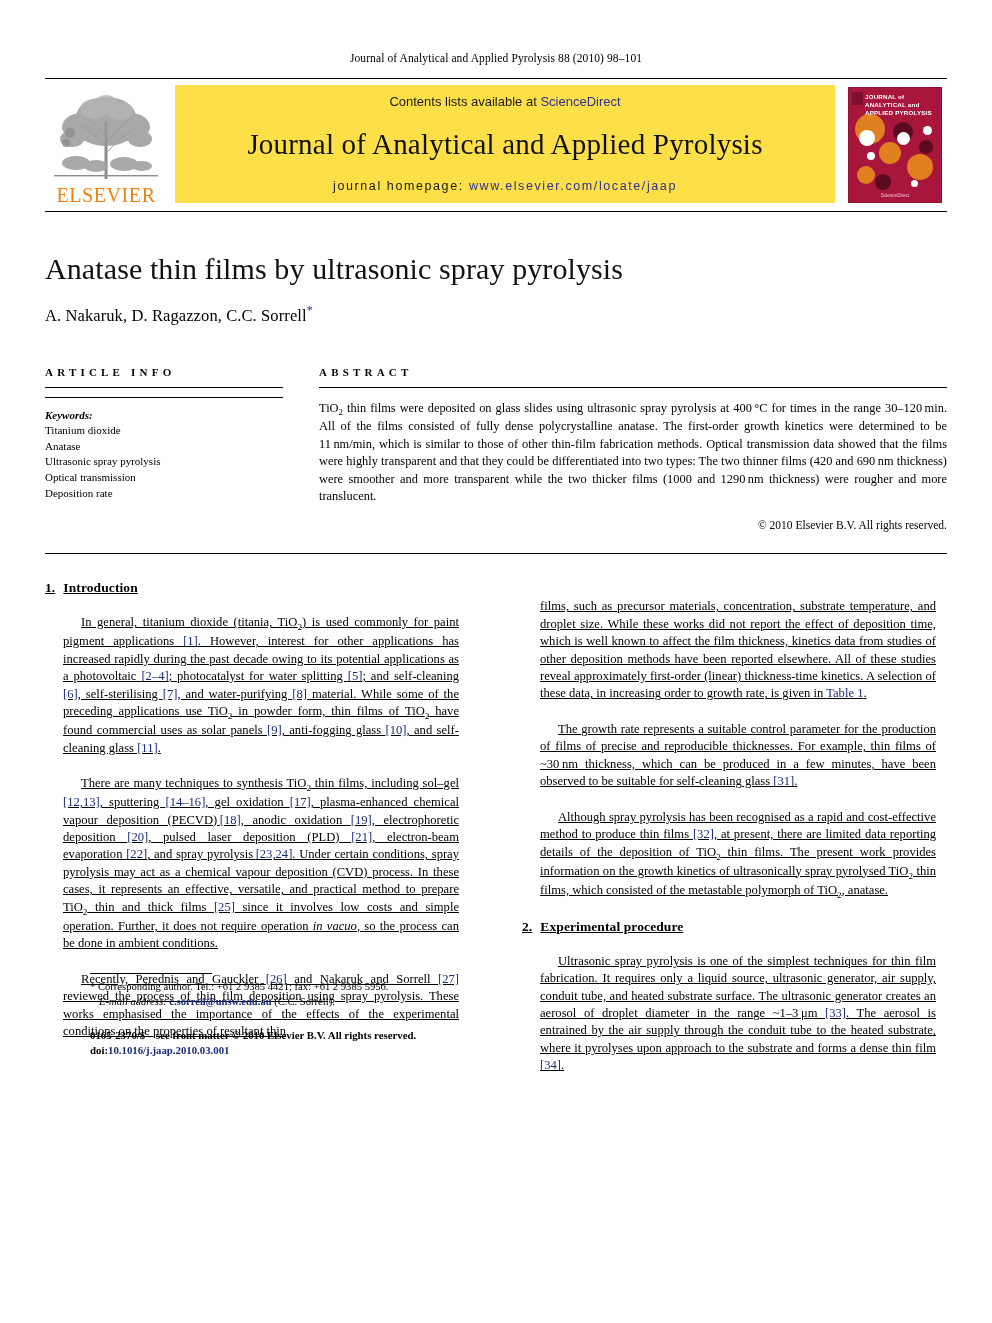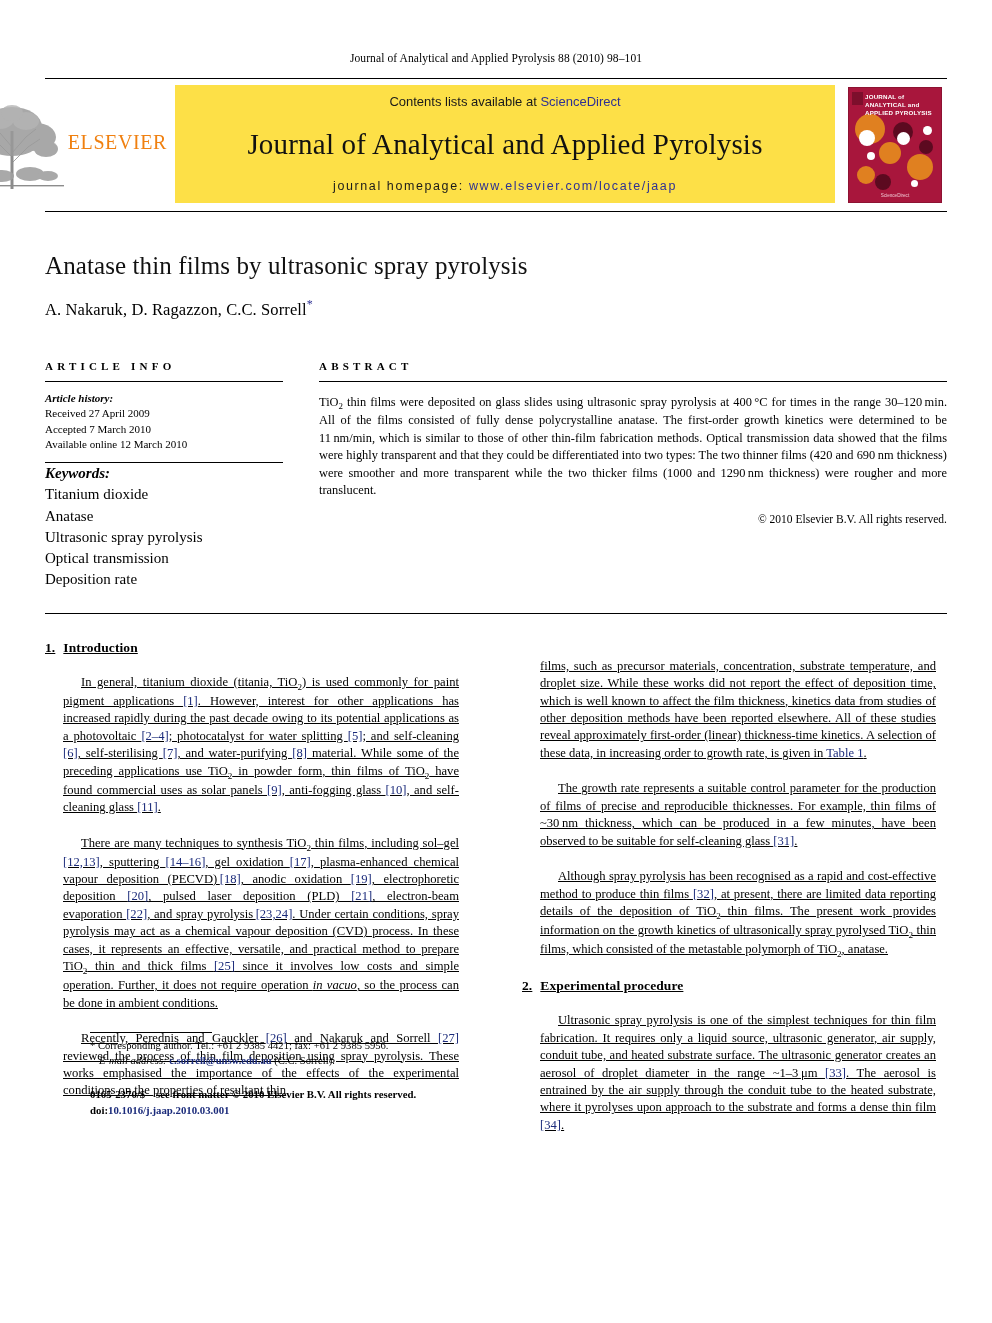--- a/index.html
+++ b/index.html
@@ -37,21 +37,21 @@
     border-top: 1.6px solid #000;
     border-bottom: 1.6px solid #000;
     height: 132px;
     display: flex;
     align-items: stretch;
   }
   .banner-logo {
     width: 122px;
     flex: 0 0 122px;
     display: flex;
-    flex-direction: row;
+    flex-direction: column;
     align-items: center;
     justify-content: flex-end;
     padding-bottom: 2px;
     box-sizing: border-box;
   }
   .tree-wrap { width: 112px; height: 98px; margin-top: 4px; }
   .elsevier-word {
     font-family: "Liberation Serif", serif;
     color: #F08010;
     font-size: 20px;
@@ -130,21 +130,21 @@
     font-family: "Liberation Sans", sans-serif;
     font-size: 4.6px;
     color: #f0c6d2;
     z-index: 5;
   }
   .blob { position: absolute; border-radius: 50%; }
 
   
   .title-block { margin-top: 40px; }
   .art-title {
-    font-size: 25px;
+    font-size: 30px;
     font-weight: normal;
     margin: 0;
     letter-spacing: 0.1px;
     color: #111;
   }
   .authors {
     font-size: 16.5px;
     margin-top: 17px;
     letter-spacing: 0.1px;
   }
@@ -167,21 +167,21 @@
   .col-abstract { flex: 1 1 auto; }
   .sec-head {
     font-family: "Liberation Serif", serif;
     font-weight: bold;
     font-size: 11px;
     letter-spacing: 4.2px;
   }
   .rule { border-top: 1.3px solid #000; margin-top: 9px; }
   .hist-block { margin-top: 9px; font-size: 11px; line-height: 1.42; }
   .hist-block .lbl { font-style: italic; font-weight: bold; }
-  .kw-block { font-size: 15px; line-height: 1.42; }
+  .kw-block { margin-top: 10px; font-size: 11px; line-height: 1.42; }
   .kw-block .lbl { font-style: italic; font-weight: bold; }
   .abstract-body {
     margin-top: 12px;
     font-size: 12.4px;
     line-height: 1.40;
     text-align: justify;
   }
   .copyright {
     margin-top: 14px;
     text-align: right;
@@ -332,26 +332,20 @@
     <h1 class="art-title">Anatase thin films by ultrasonic spray pyrolysis</h1>
     <div class="authors">
       <span>A. Nakaruk, D. Ragazzon, C.C. Sorrell</span><span class="star">*</span>
     </div>
   </div>
 
   <div class="info-abstract">
     <div class="col-info">
       <div class="sec-head">ARTICLE INFO</div>
       <div class="rule"></div>
-      <div class="hist-block">
-        <div class="lbl">Article history:</div>
-        <div>Received 27 April 2009</div>
-        <div>Accepted 7 March 2010</div>
-        <div>Available online 12 March 2010</div>
-      </div>
       <div class="rule"></div>
       <div class="kw-block">
         <div class="lbl">Keywords:</div>
         <div>Titanium dioxide</div>
         <div>Anatase</div>
         <div>Ultrasonic spray pyrolysis</div>
         <div>Optical transmission</div>
         <div>Deposition rate</div>
       </div>
     </div>

